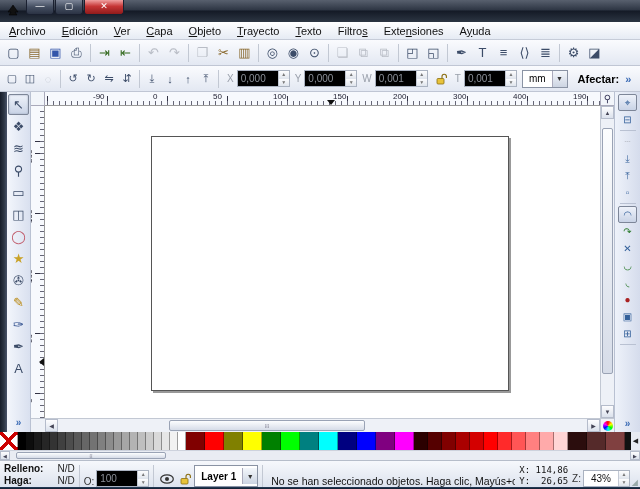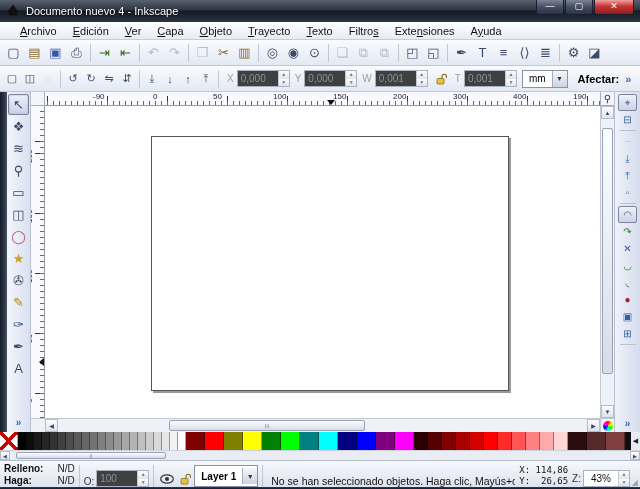--- a/index.html
+++ b/index.html
@@ -9,36 +9,36 @@
 
   
   .titlebar{height:22px;background:linear-gradient(#58606e 0%,#2e3644 45%,#141a26 50%,#2c3542 100%);color:#fff;display:flex;align-items:center;padding:0 6px;flex:0 0 auto}
   .titlebar .app-icon{width:14px;height:14px;margin-right:6px;display:inline-flex;align-items:center;justify-content:center}
   .title-text{font-size:11px;text-shadow:0 1px 2px #000;flex:1;white-space:nowrap;overflow:hidden}
   .winbtns{display:flex;gap:1px;align-self:flex-start}
   .winbtn{width:28px;height:15px;border:1px solid #1a2030;border-top:none;border-radius:0 0 3px 3px;background:linear-gradient(#7b8496,#444e61 50%,#2b3344);color:#fff;font-size:9px;line-height:13px;text-align:center;cursor:default}
   .winbtn.close{background:linear-gradient(#f0a0a0,#c63535 45%,#8f1b1b);width:40px}
 
   
-  .menubar{height:18px;background:linear-gradient(#ffffff,#e6ebf4);border-bottom:1px solid #c6ccd8;display:flex;align-items:center;padding-left:12px;flex:0 0 auto}
+  .menubar{height:18px;background:linear-gradient(#ffffff,#e6ebf4);border-bottom:1px solid #c6ccd8;display:flex;align-items:center;padding-left:1px;flex:0 0 auto}
   .menu-item{padding:1px 8px;color:#111;white-space:nowrap}
   .menu-item u{text-decoration:underline}
 
   
   .cmdbar,.ctrlbar{height:26px;background:linear-gradient(#fafbfe,#e3e8f2);border-bottom:1px solid #c0c6d4;display:flex;align-items:center;padding:0 3px;flex:0 0 auto;overflow:hidden}
   .tbtn{width:21px;height:21px;border:1px solid transparent;border-radius:2px;display:inline-flex;align-items:center;justify-content:center;font-size:13px;color:#3c4c68;flex:0 0 auto}
   .tbtn.small{width:18px;height:18px;font-size:11px}
   .tbtn.disabled{color:#b9bdc6}
   .tsep{width:1px;height:18px;background:#c2c8d3;margin:0 3px;flex:0 0 auto}
 
   
   .fld{display:flex;align-items:center;margin-left:5px}
   .fld-label{color:#9aa0ab;font-size:10px;margin-right:3px}
   .spinbox{display:flex;border:1px solid #aab2c0;background:#f3f4f6;height:17px}
-  .spin-val{width:40px;font-size:10px;color:#8b9099;padding:2px 3px;text-align:left;background:#404040}
+  .spin-val{width:40px;font-size:10px;color:#8b9099;padding:2px 3px;text-align:left;background:#000000}
   .spin-arrows{width:11px;display:flex;flex-direction:column;border-left:1px solid #c3c9d4}
   .spin-arrows span{flex:1;font-size:5px;line-height:7px;text-align:center;color:#777;background:linear-gradient(#fdfdfe,#dfe4ec)}
   .unitbox{display:flex;border:1px solid #8a93a4;background:#fff;height:18px;margin-left:5px;align-items:center}
   .unit-val{padding:0 6px;font-size:10px;font-weight:normal}
   .unit-arrow{width:15px;height:100%;background:linear-gradient(#f4f7fb,#ccd4e2);border-left:1px solid #aab;display:flex;align-items:center;justify-content:center;font-size:7px;color:#333}
   .afectar{font-weight:bold;font-size:11px;margin-left:10px;white-space:nowrap}
   .chev{color:#3b6bb5;font-weight:bold;margin:0 6px;font-size:11px}
 
   
   .main{flex:1 1 auto;display:flex;min-height:0}
@@ -115,21 +115,20 @@
 <body>
 
 <div id="win">
 
   <div class="titlebar">
     <span class="app-icon">
       <svg width="12" height="12" viewBox="0 0 12 12">
           <path d="M6 0 L11 7 L8 7 L10 10 L2 10 L4 7 L1 7 Z" fill="#111" stroke="#000" stroke-width="0.5"></path>
         </svg>
     </span>
-    <span class="title-text">Documento nuevo 4 - Inkscape</span>
     <span class="winbtns">
       <span class="winbtn">—</span>
       <span class="winbtn">▢</span>
       <span class="winbtn close">✕</span>
     </span>
   </div>
 
   <div class="menubar">
       <span class="menu-item"><u>A</u>rchivo</span>
       <span class="menu-item"><u>E</u>dición</span>

